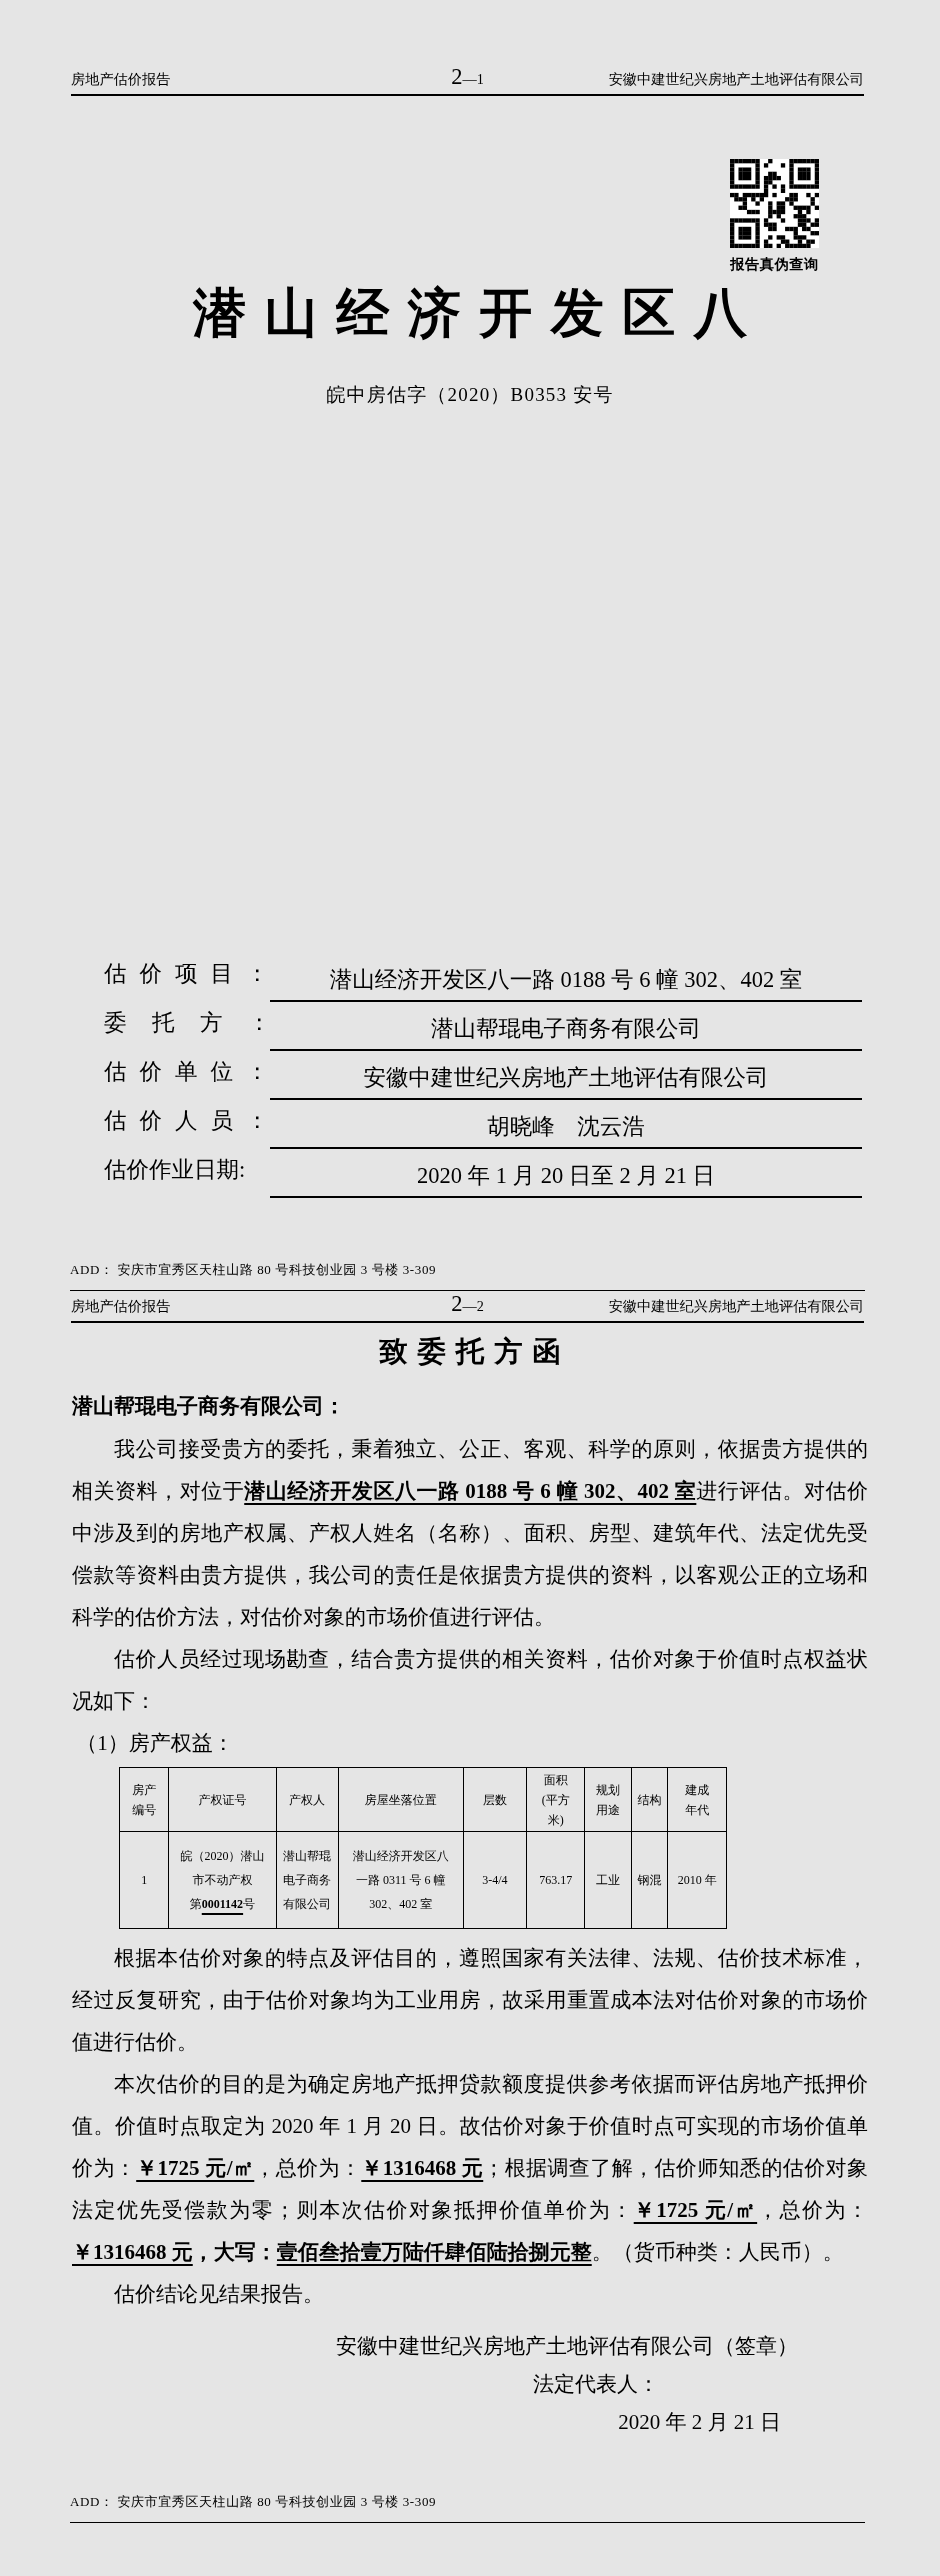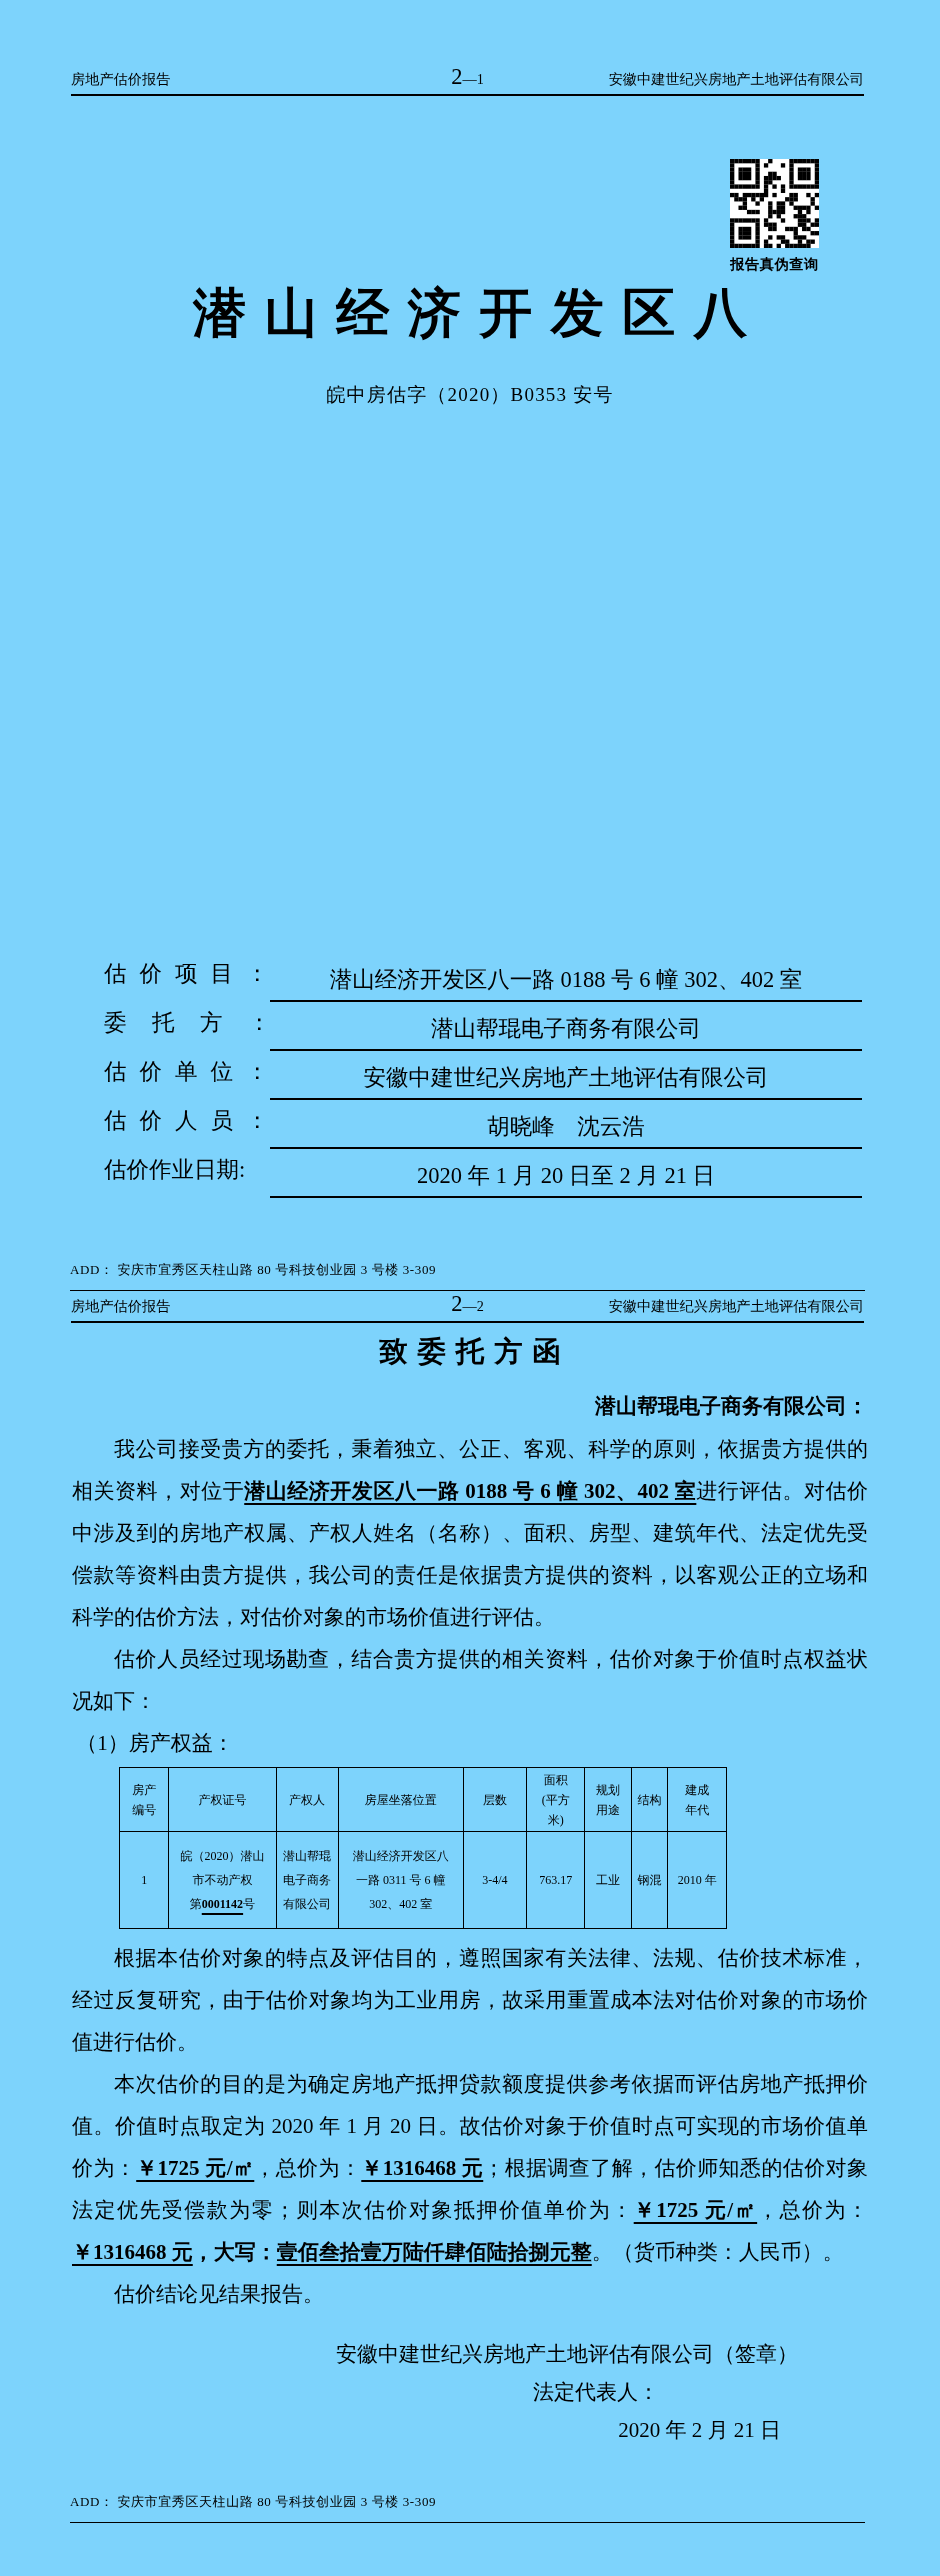--- a/index.html
+++ b/index.html
@@ -1,20 +1,20 @@
 <!DOCTYPE html>
 <html style="font-size:9.5px"><head>
 <meta charset="utf-8">
 <style>
   html,body{margin:0;padding:0;background:#fff;}
   .sheet{
     position:relative;
     width:940px;
     height:2576px;
-    background:#7dd3fc;
+    background:#e5e5e5;
     color:#000;
     font-family:"Liberation Serif","DejaVu Serif",serif;
     overflow:hidden;
   }
   
   .page-header{
     position:absolute;
     left:71px; right:76px;
     display:flex;
     justify-content:space-between;
@@ -75,21 +75,21 @@
   .hdr1{top:66px;}
   .hdr2{top:1293px;}
   
   .letter{position:absolute;left:72px;right:72px;top:1333px;}
   .letter-title{
     margin:0 0 21.3px;
     text-align:center;
     font-size:28.4px;font-weight:bold;
     letter-spacing:.35em;text-indent:.35em;
   }
-  .salutation{font-size:21px;font-weight:bold;line-height:28.4px;margin:0 0 7.1px;text-align:right;}
+  .salutation{font-size:21px;font-weight:bold;line-height:28.4px;margin:0 0 7.1px;}
   p.body-p{
     margin:0;
     font-size:21px;line-height:42px;
     text-align:justify;text-justify:inter-ideograph;
     text-indent:2em;
   }
   p.body-p.mt{margin-top:8.3px;}
   .sec-label{font-size:21px;line-height:42px;text-indent:.2em;}
   .b{font-weight:bold;}
   .u{text-decoration:underline;text-decoration-thickness:1.8px;text-underline-offset:4.7px;}
@@ -110,21 +110,21 @@
   table.rights td{
     border:0.6px solid #000;
     text-align:center;vertical-align:middle;
     line-height:24px;padding:12px 0;
     white-space:pre-line;
   }
   col.c1{width:56px;}  col.c2{width:118px;} col.c3{width:71px;}
   col.c4{width:143px;} col.c5{width:72px;} col.c6{width:63px;}
   col.c7{width:52px;}  col.c8{width:41px;}  col.c9{width:65px;}
   
-  .signature{margin-top:20px;font-size:21px;line-height:38px;}
+  .signature{margin-top:12px;font-size:21px;line-height:38px;}
   .sig-company{text-align:right;padding-right:70px;}
   .sig-rep{text-align:right;padding-right:209px;}
   .sig-date{text-align:right;padding-right:87px;}
 </style>
 </head>
 <body>
 
 <div class="sheet">
 
   <div class="page-header hdr1">

